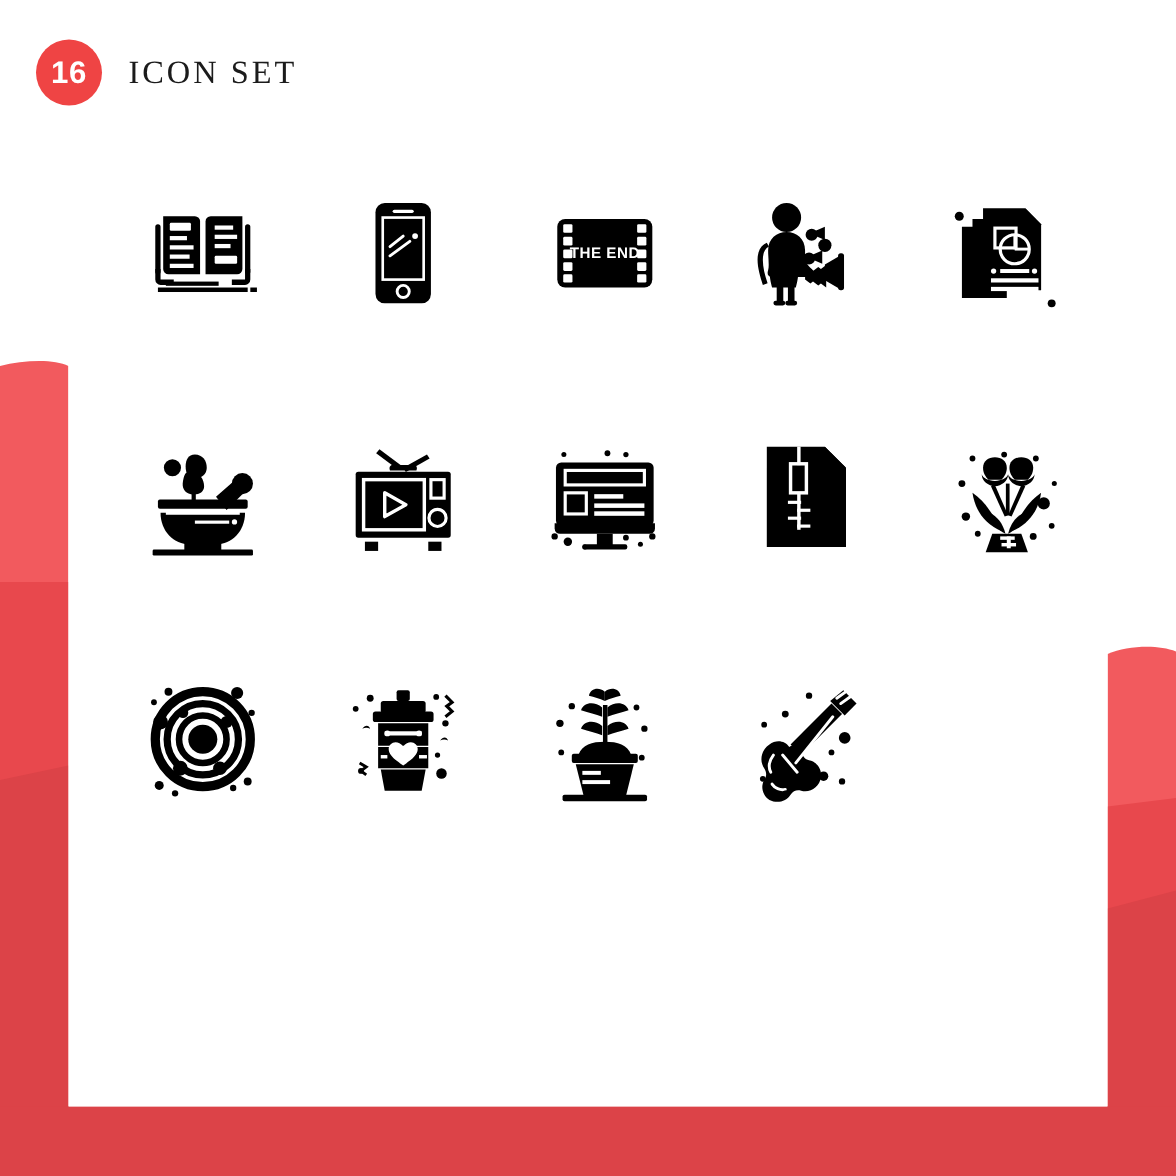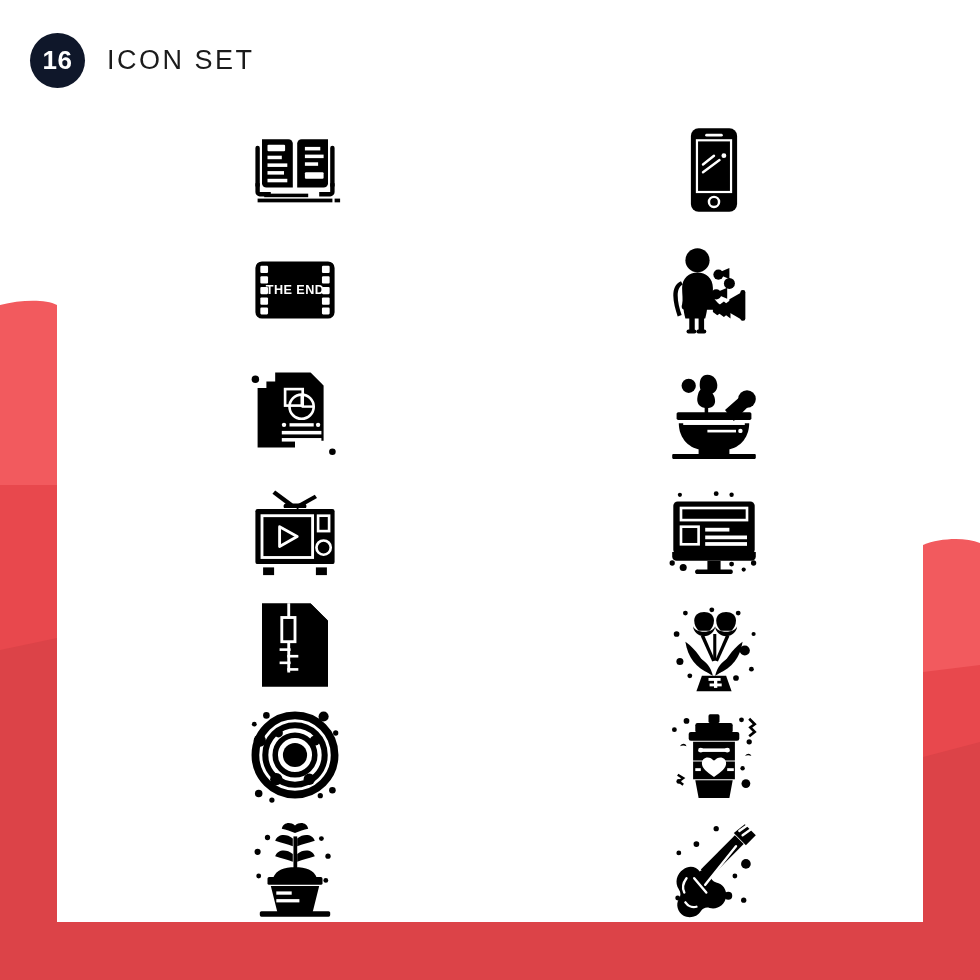--- a/index.html
+++ b/index.html
@@ -22,48 +22,48 @@
 
   
   .header{
     position:absolute;
     left:30px;top:33px;
     display:flex;align-items:center;gap:22px;
     z-index:5;
   }
   .count-badge{
     width:55px;height:55px;border-radius:50%;
-    background:#0f172a;
+    background:#ef4444;
     display:flex;align-items:center;justify-content:center;
     color:#ffffff;
     font-size:26px;font-weight:bold;
     letter-spacing:0.5px;
     font-family:"Liberation Sans", sans-serif;
   }
   .header-title{
     font-size:27px;
     font-weight:normal;
     letter-spacing:2.5px;
     color:#1b1b1b;
     text-transform:uppercase;
-    font-family:Liberation Sans, sans-serif;
+    font-family:Liberation Serif, serif;
     white-space:nowrap;
   }
 
   
   .card{
     position:absolute;
     left:57px;top:110px;
     width:866px;height:810px;
     z-index:4;
   }
   .grid{
     position:absolute;inset:0;
     display:grid;
-    grid-template-columns:repeat(2,1fr);
+    grid-template-columns:repeat(5,1fr);
     grid-template-rows:repeat(4,1fr);
     margin-left:28px;
   }
   .cell{
     display:flex;align-items:center;justify-content:center;
   }
   .cell svg{display:block;}
 </style>
 </head>
 <body>

